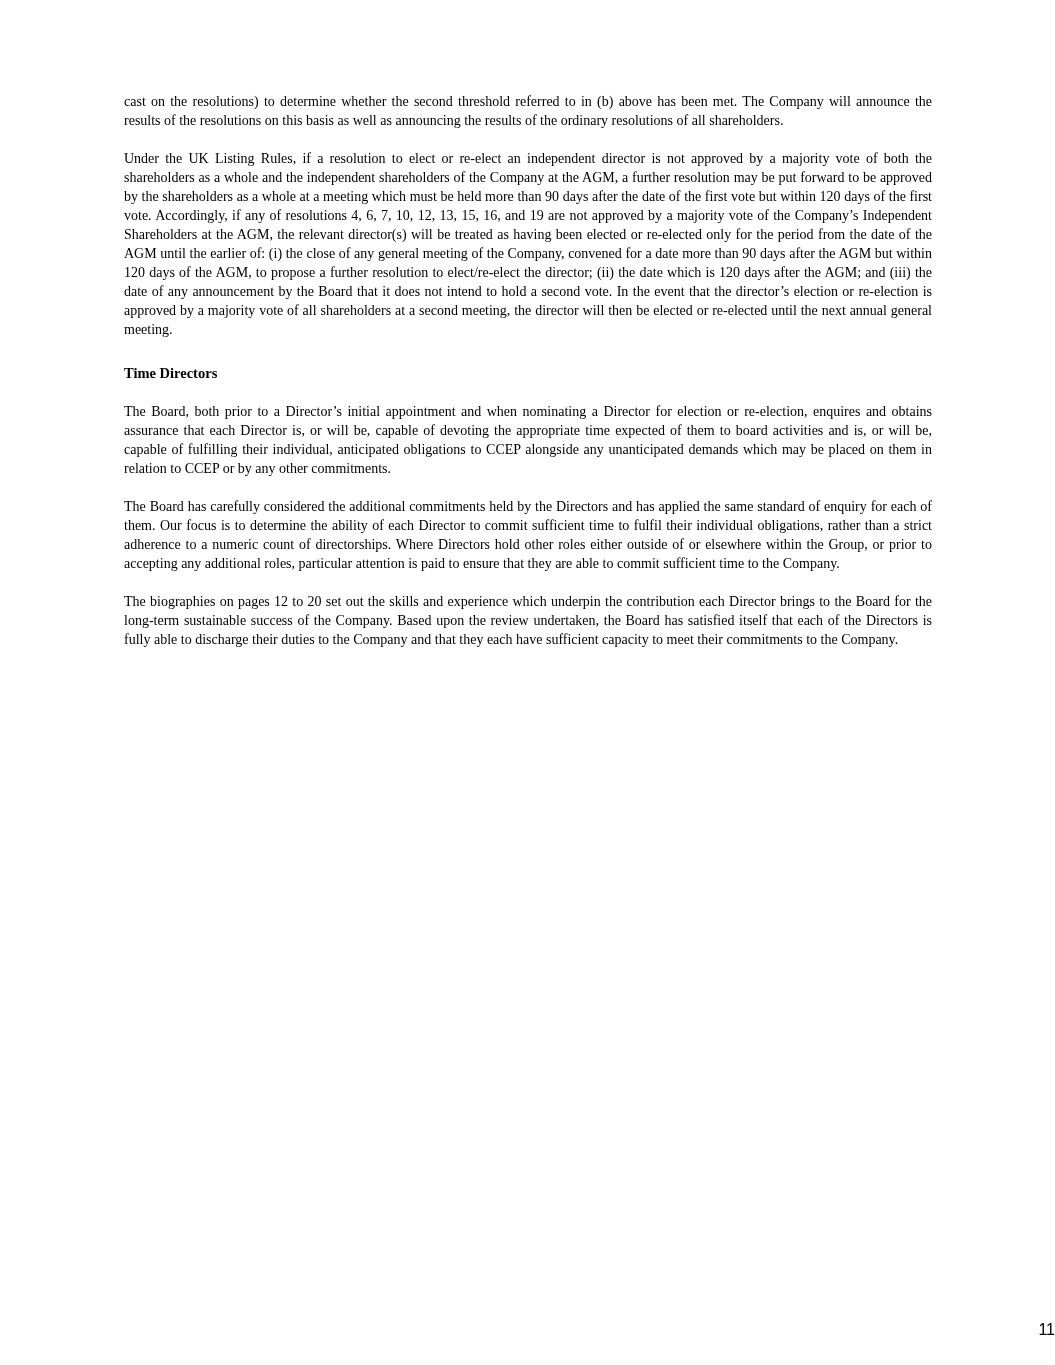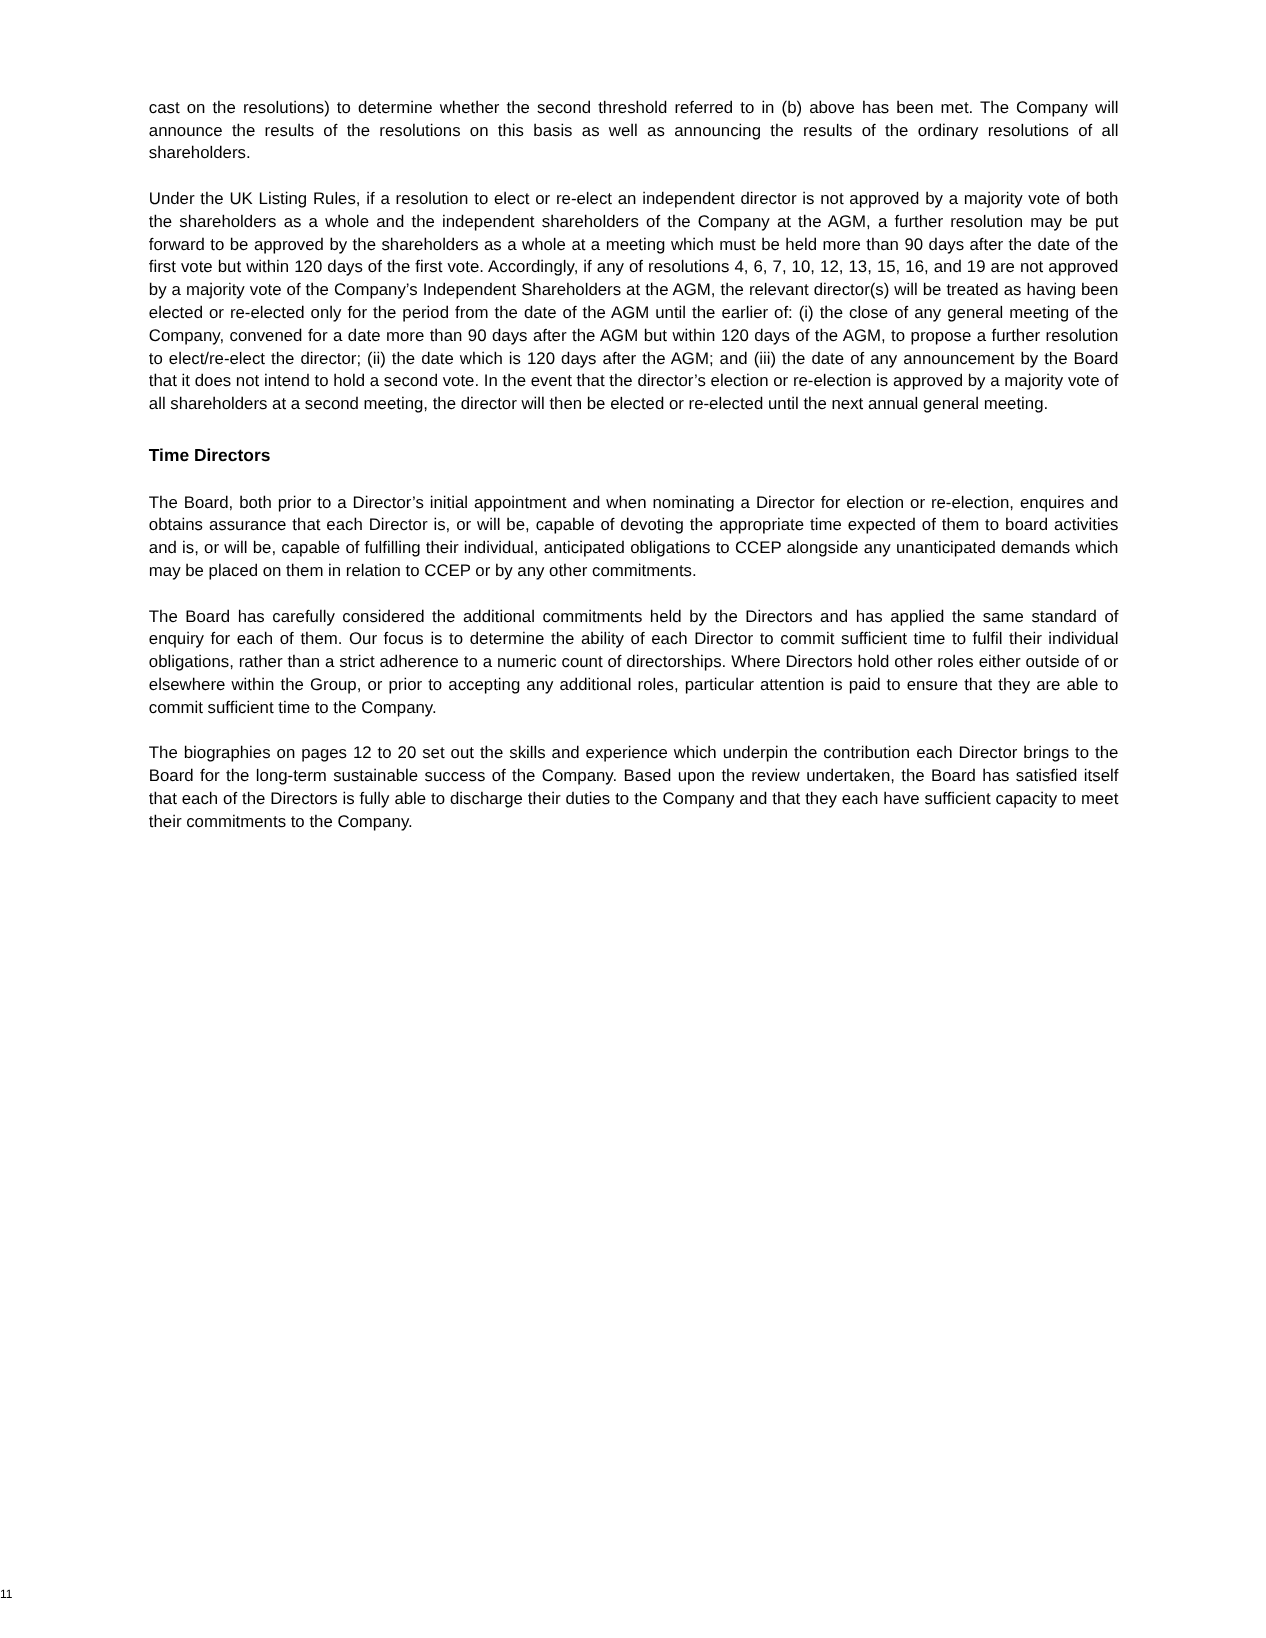--- a/index.html
+++ b/index.html
@@ -12,22 +12,23 @@
     width: 1055px;
     height: 1365px;
     background: #ffffff;
     font-family: "Liberation Sans", "DejaVu Sans", sans-serif;
     color: #000000;
     overflow: hidden;
   }
   .content {
     position: absolute;
     left: 124px;
-    top: 80px;
+    top: 92px;
     width: 808px;
+    font-family: Liberation Serif, serif;
   }
   .content p {
     margin: 0 0 19px 0;
     font-size: 14px;
     line-height: 19px;
     text-align: justify;
     color: #000000;
   }
   .content h2 {
     margin: 0 0 19px 0;
@@ -36,22 +37,22 @@
     line-height: 19px;
     font-weight: bold;
     color: #000000;
     text-align: left;
   }
   .page-number {
     position: absolute;
     left: 0;
     right: 0;
     top: 1321px;
-    text-align: left;
-    font-size: 10px;
+    text-align: right;
+    font-size: 16px;
     line-height: 17px;
     color: #000000;
   }
 </style>
 </head>
 <body>
 
 <div class="page">
   <div class="content">
     <p>cast on the resolutions) to determine whether the second threshold referred to in (b) above has been met. The Company will announce the results of the resolutions on this basis as well as announcing the results of the ordinary resolutions of all shareholders.</p>

